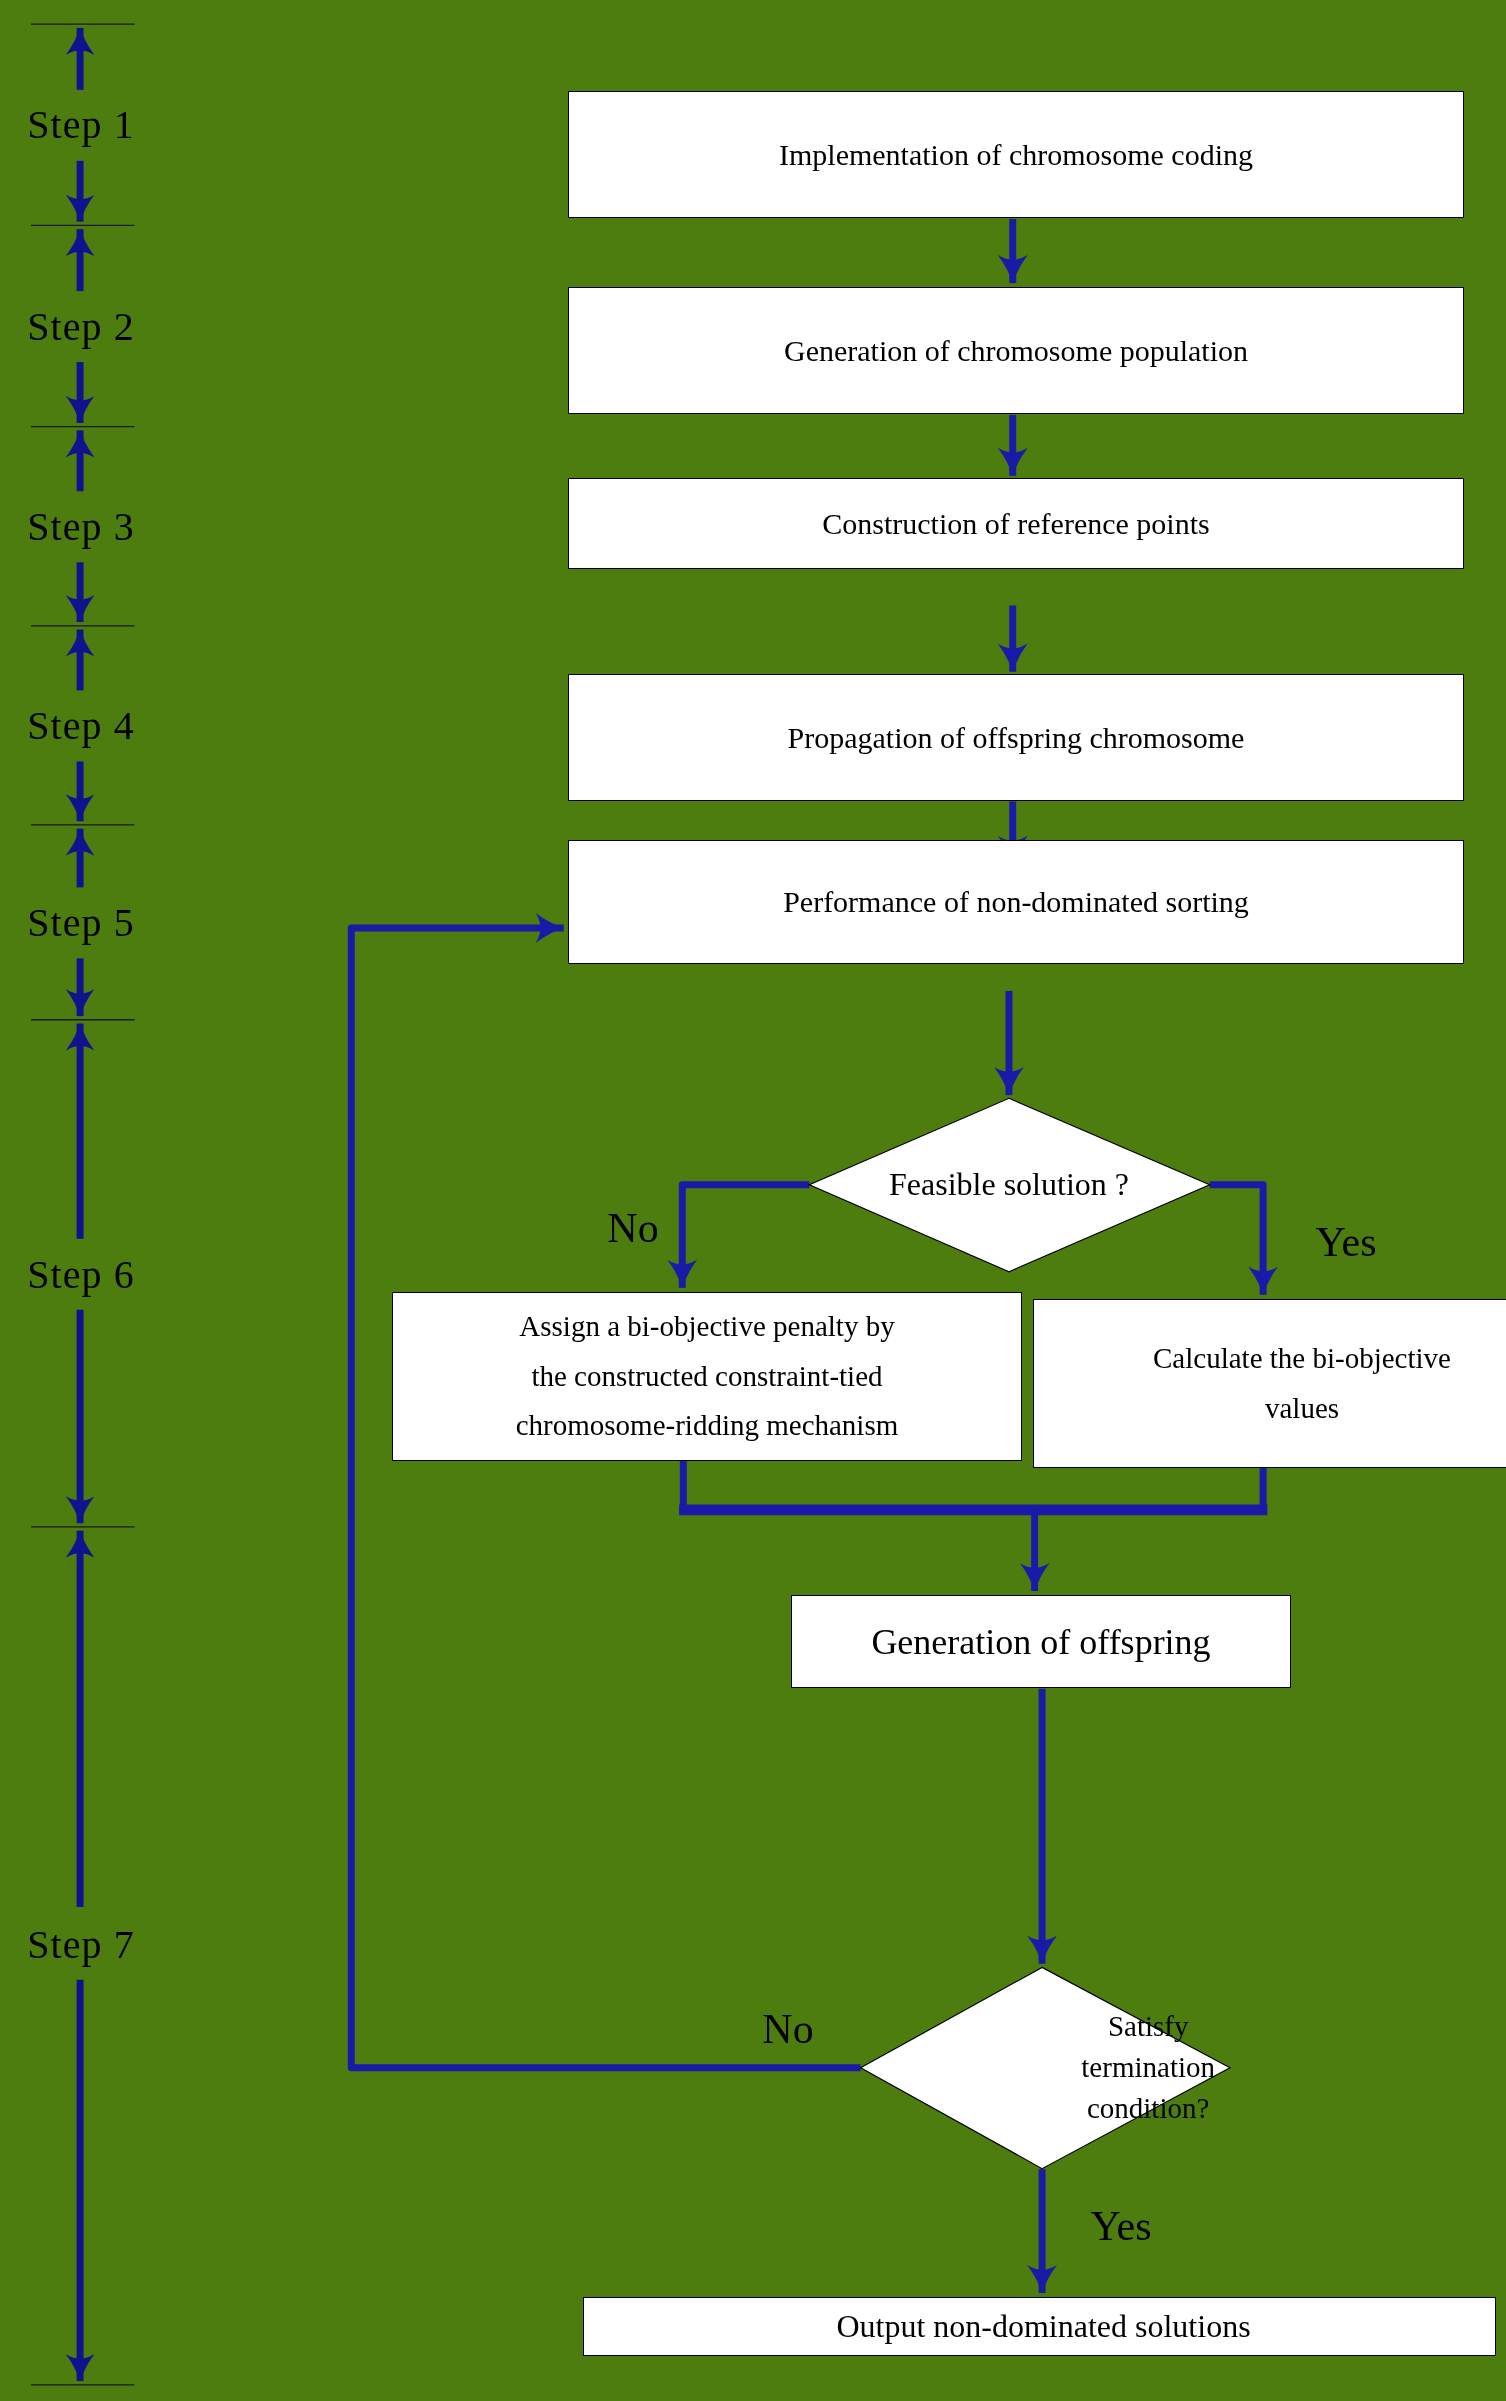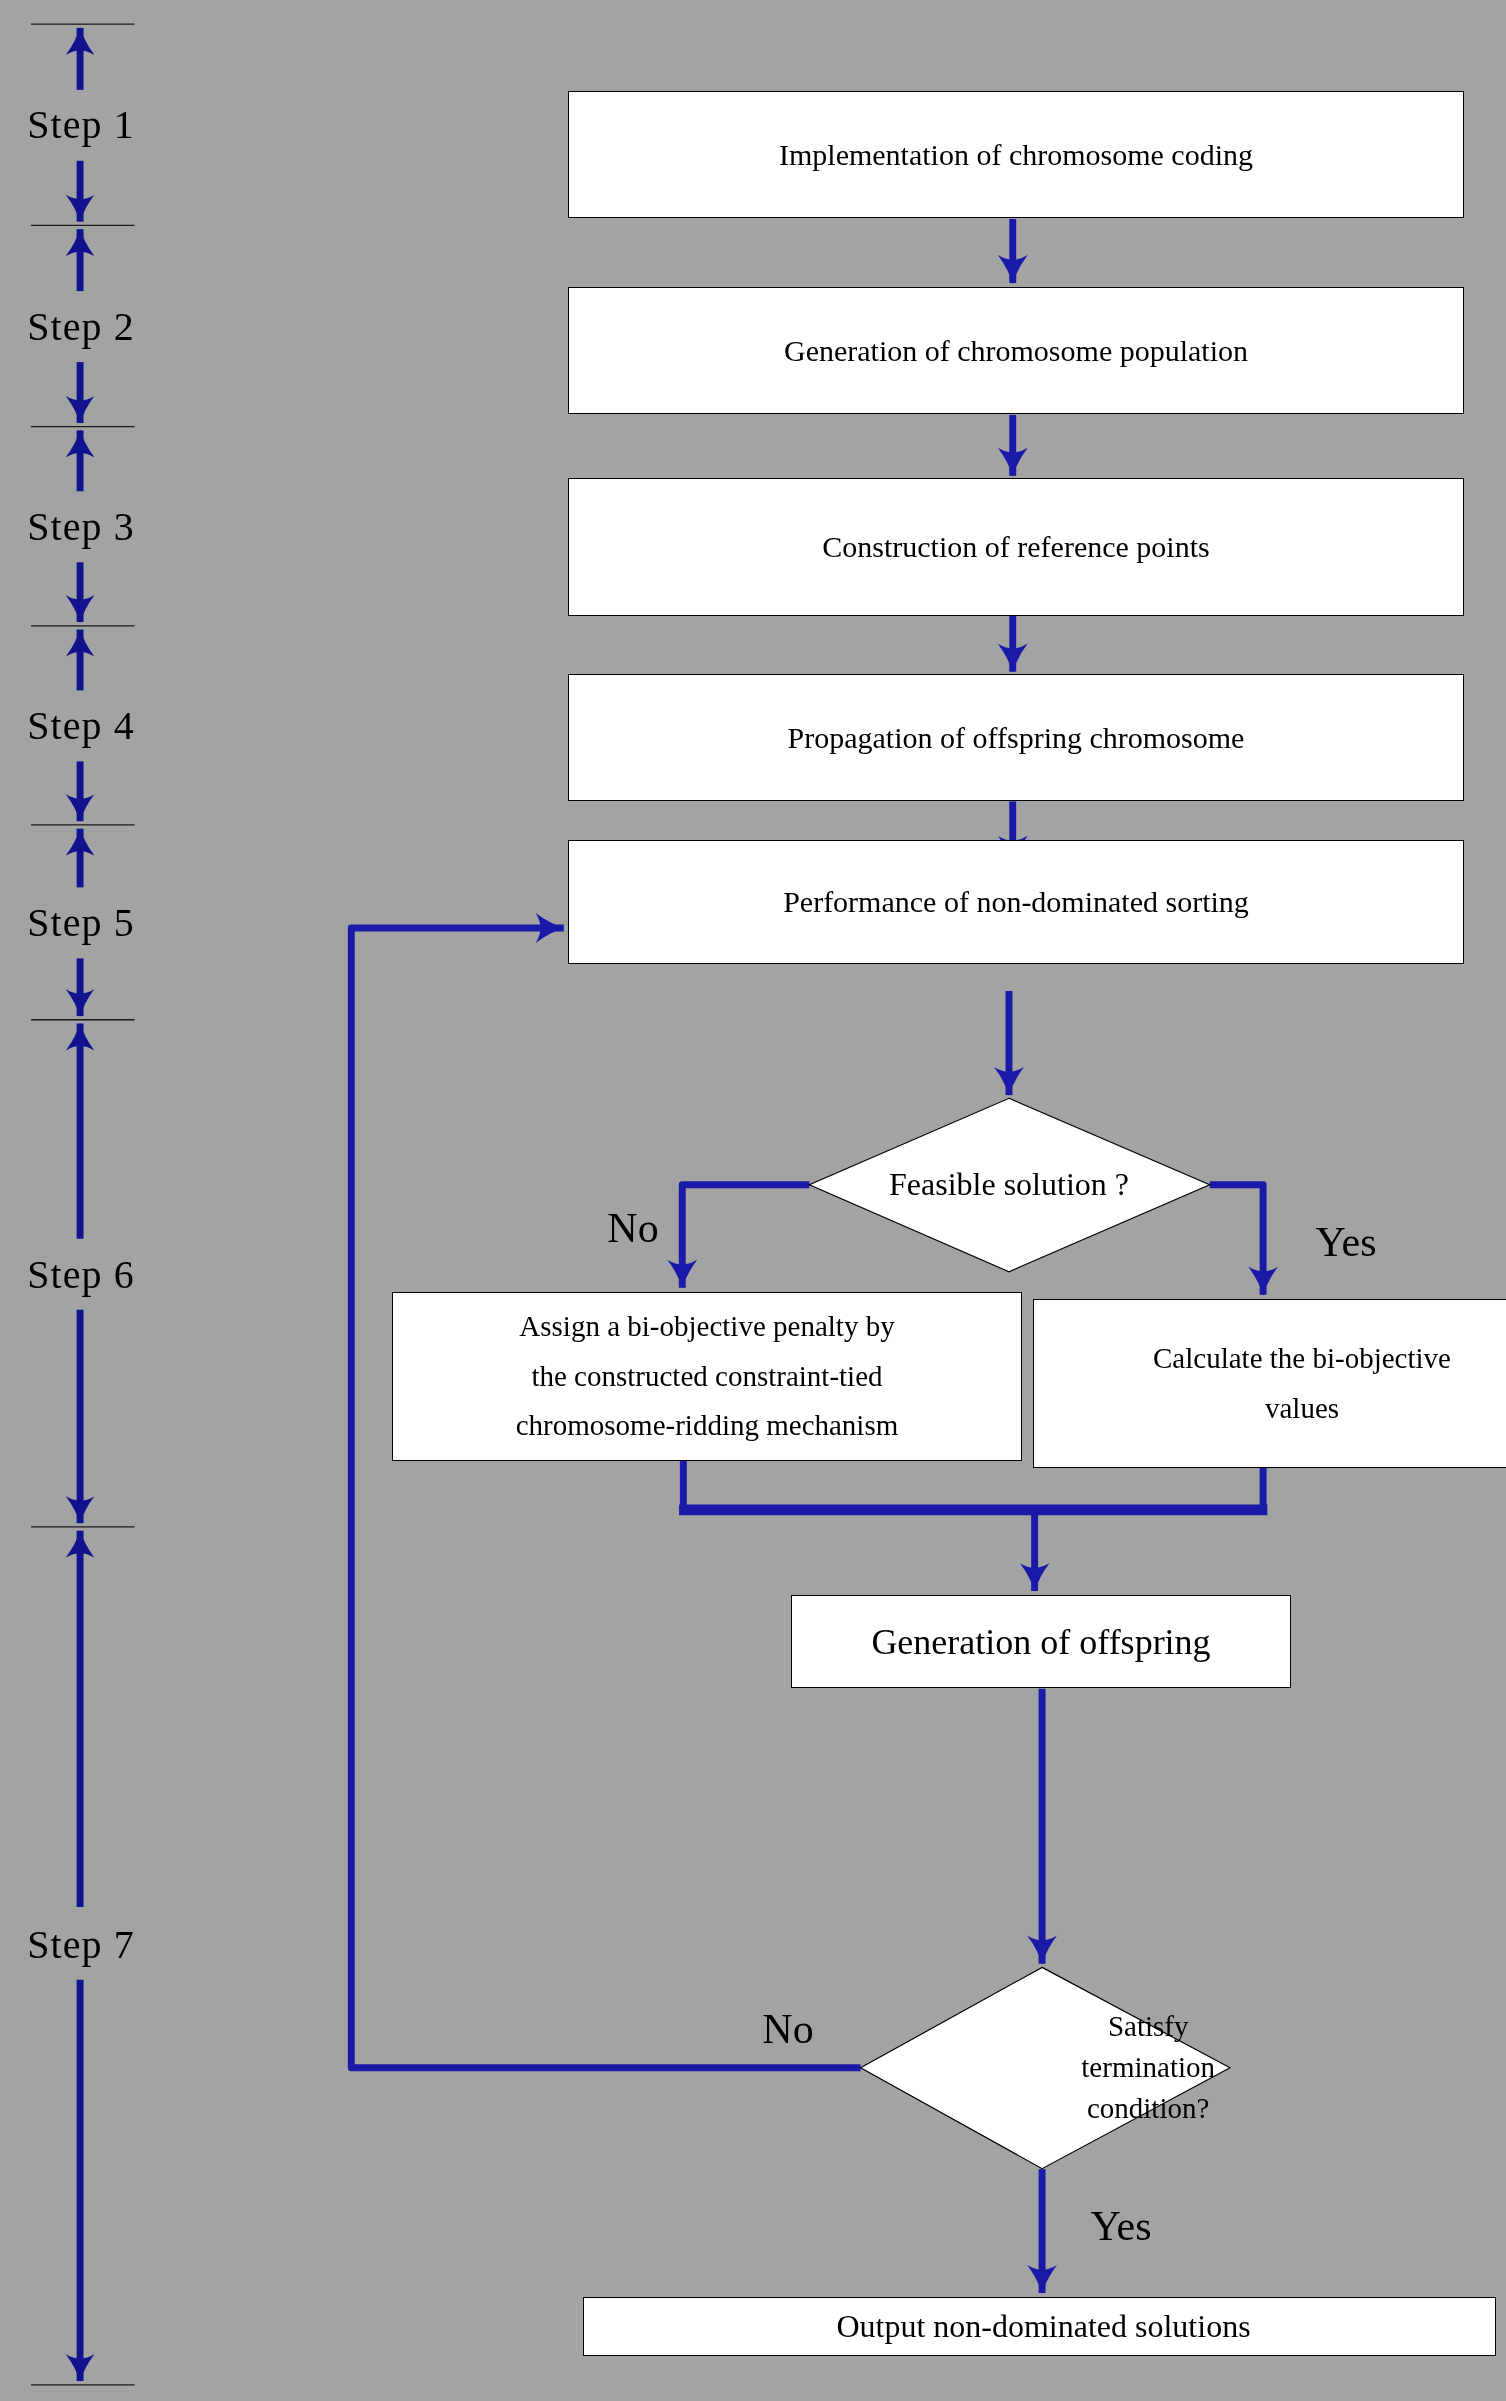--- a/index.html
+++ b/index.html
@@ -1,17 +1,17 @@
 <!DOCTYPE html>
 <html style="font-size:8.5px"><head>
 <meta charset="utf-8">
 <style>
   html,body{margin:0;padding:0;background:#ffffff;}
   #canvas{
-    position:relative;width:1506px;height:2401px;background:#a3a3a3;overflow:hidden;
+    position:relative;width:1506px;height:2401px;background:#4d7c0f;overflow:hidden;
     font-family:"Liberation Serif","DejaVu Serif",serif;color:#000;
   }
   #connector-layer{position:absolute;left:0;top:0;width:1506px;height:2401px;}
   .pbox{
     position:absolute;box-sizing:border-box;border:1.6px solid #000;background:#fff;
     display:flex;align-items:center;justify-content:center;text-align:center;
     z-index:2;
   }
   .lbl{white-space:pre-line;}
   .box-lbl{font-size:30px;line-height:1.25;}
@@ -102,21 +102,21 @@
   <div class="floating step-lbl" style="left:81px;top:1944px;">Step 7</div>
 
   <div class="pbox" style="left:568px;top:91px;width:896px;height:127px;">
     <span class="lbl box-lbl">Implementation of chromosome coding</span>
   </div>
 
   <div class="pbox" style="left:568px;top:287px;width:896px;height:127px;">
     <span class="lbl box-lbl">Generation of chromosome population</span>
   </div>
 
-  <div class="pbox" style="left:568px;top:478px;width:896px;height:138px;">
+  <div class="pbox" style="left:568px;top:478px;width:896px;height:91px;">
     <span class="lbl box-lbl">Construction of reference points</span>
   </div>
 
   <div class="pbox" style="left:568px;top:674px;width:896px;height:127px;">
     <span class="lbl box-lbl">Propagation of offspring chromosome</span>
   </div>
 
   <div class="pbox" style="left:568px;top:840px;width:896px;height:124px;">
     <span class="lbl box-lbl">Performance of non-dominated sorting</span>
   </div>

